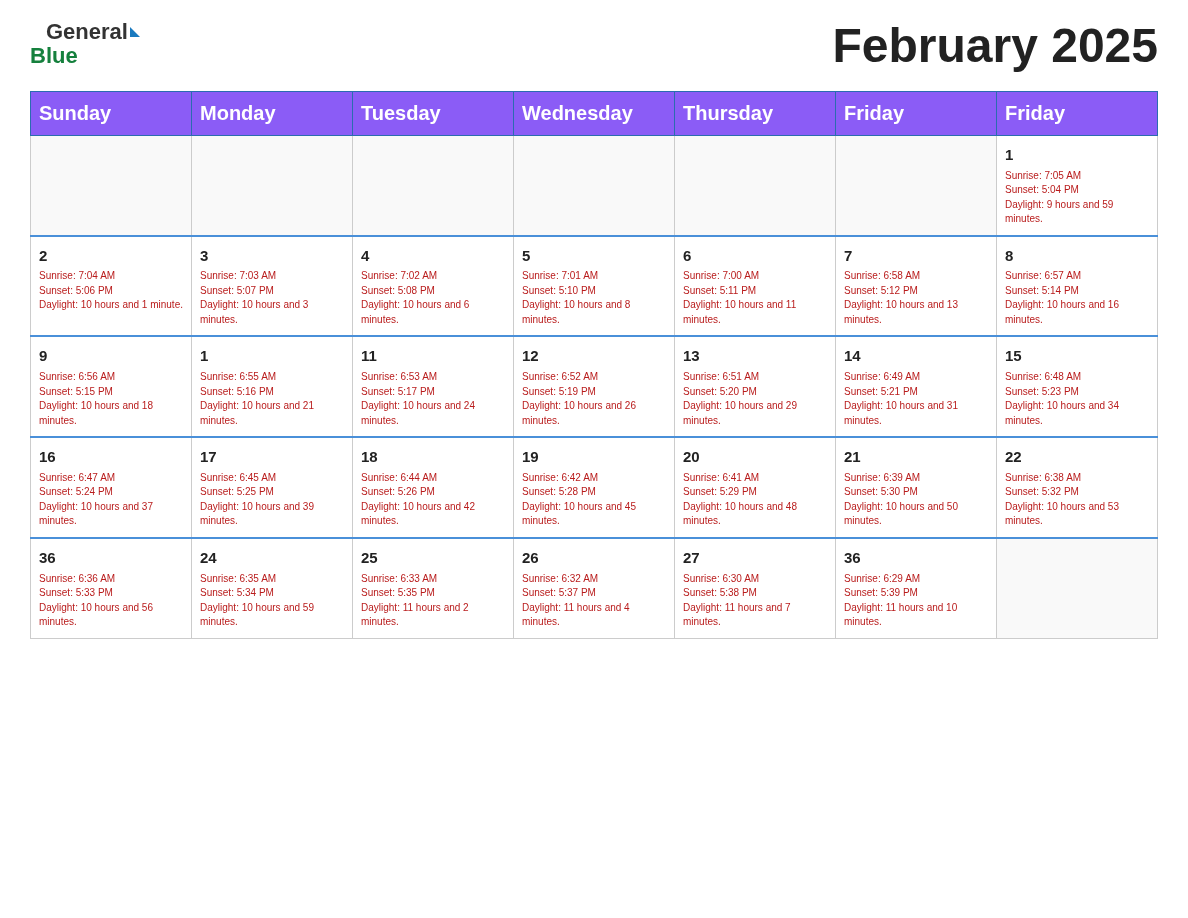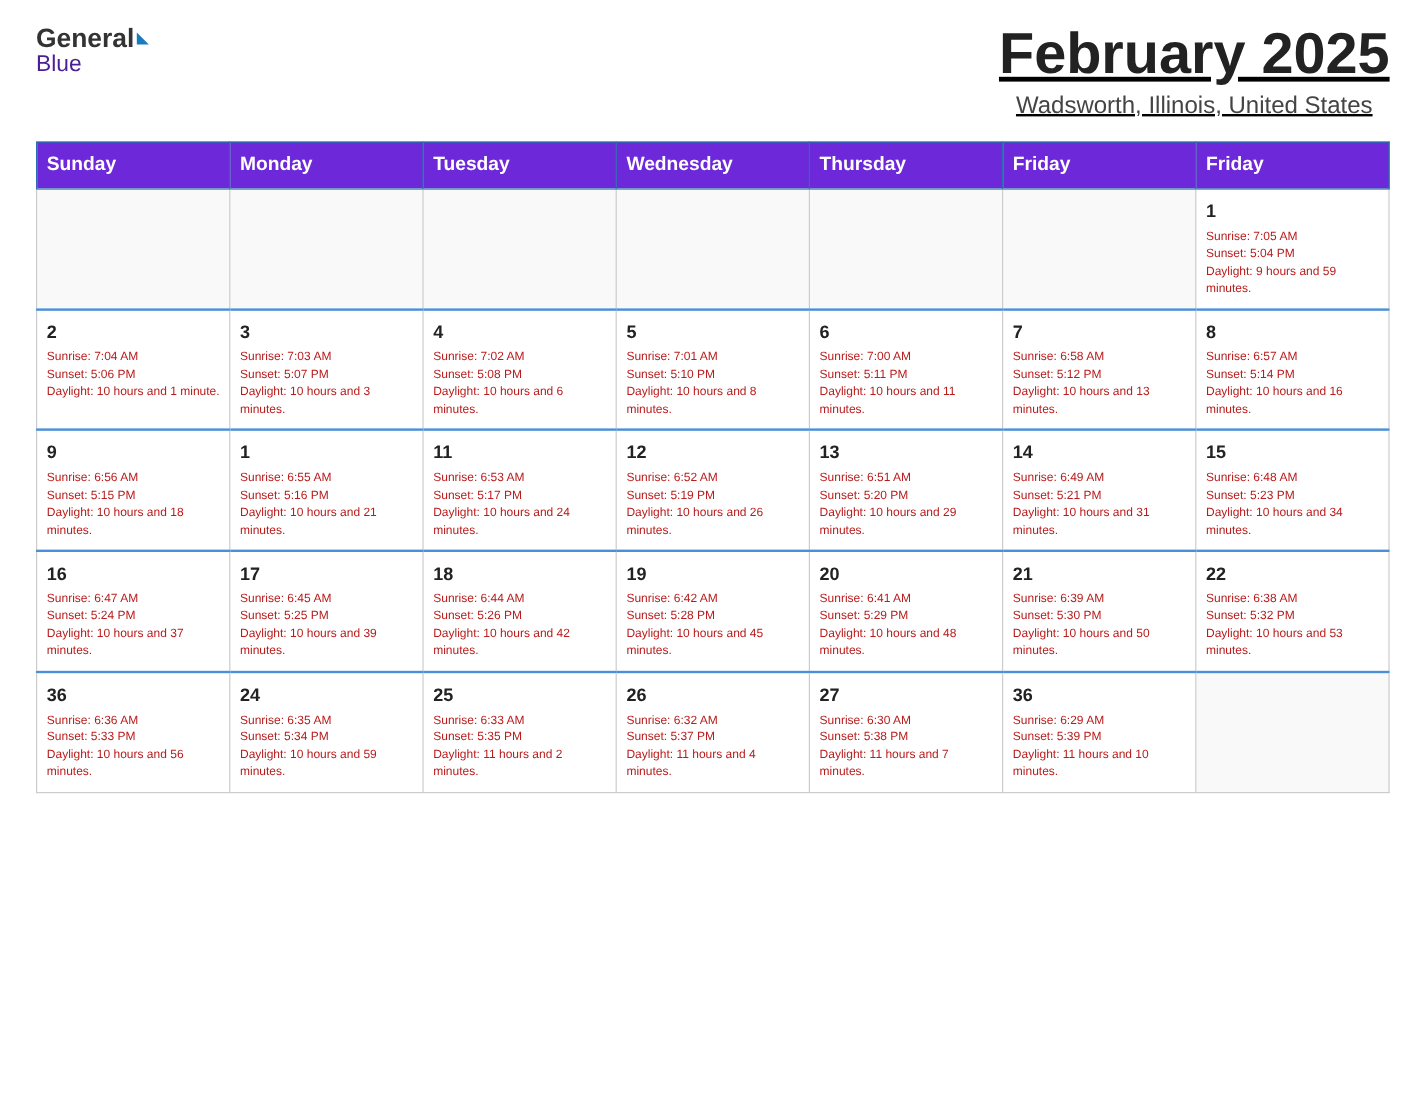--- a/index.html
+++ b/index.html
@@ -31,43 +31,42 @@
       display: inline-block;
       width: 0;
       height: 0;
       border-left: 10px solid #1a7abf;
       border-top: 10px solid transparent;
       border-bottom: 0px solid transparent;
       margin-left: 2px;
       vertical-align: middle;
     }
     .title-area {
-      text-align: center;
-      text-decoration: underline;
+      text-align: left;
     }
     .month-title {
       font-size: 48px;
       font-weight: bold;
       color: #222;
       line-height: 1.1;
     }
     .location-title {
       font-size: 20px;
       color: #444;
       margin-top: 4px;
     }
     .calendar {
       width: 100%;
       border-collapse: collapse;
       border: 1px solid #ccc;
     }
     .calendar th {
-      background-color: #6d28d9;
+      background-color: #8b5cf6;
       color: #fff;
-      font-size: 16px;
+      font-size: 20px;
       font-weight: bold;
       padding: 10px 8px;
       text-align: left;
       border: 1px solid #2b6cb0;
     }
     .calendar td {
       vertical-align: top;
       padding: 8px 8px 8px 8px;
       border: 1px solid #ccc;
       width: 14.28%;
@@ -93,29 +92,28 @@
     }
     .row-top-border td {
       border-top: 2px solid #4a90d9;
     }
   </style>
 </head>
 <body>
 
 <div class="header-area">
   <div class="logo-area">
-    <div style="display:flex; align-items:center;">
+    <div style="display:flex; align-items:center;margin-left:16px;">
       <span class="logo-text">General</span>
       <span class="logo-triangle"></span>
     </div>
-    <span class="logo-text blue" style="color:#4c1d95; font-weight:normal; font-size:19px;">Blue</span>
+    <span class="logo-text blue" style="color:#15803d; font-weight:bold; font-size:22px;">Blue</span>
   </div>
   <div class="title-area">
     <div class="month-title">February 2025</div>
-    <div class="location-title">Wadsworth, Illinois, United States</div>
   </div>
 </div>
 
 <table class="calendar">
   <thead>
     <tr>
       <th>Sunday</th>
       <th>Monday</th>
       <th>Tuesday</th>
       <th>Wednesday</th>

